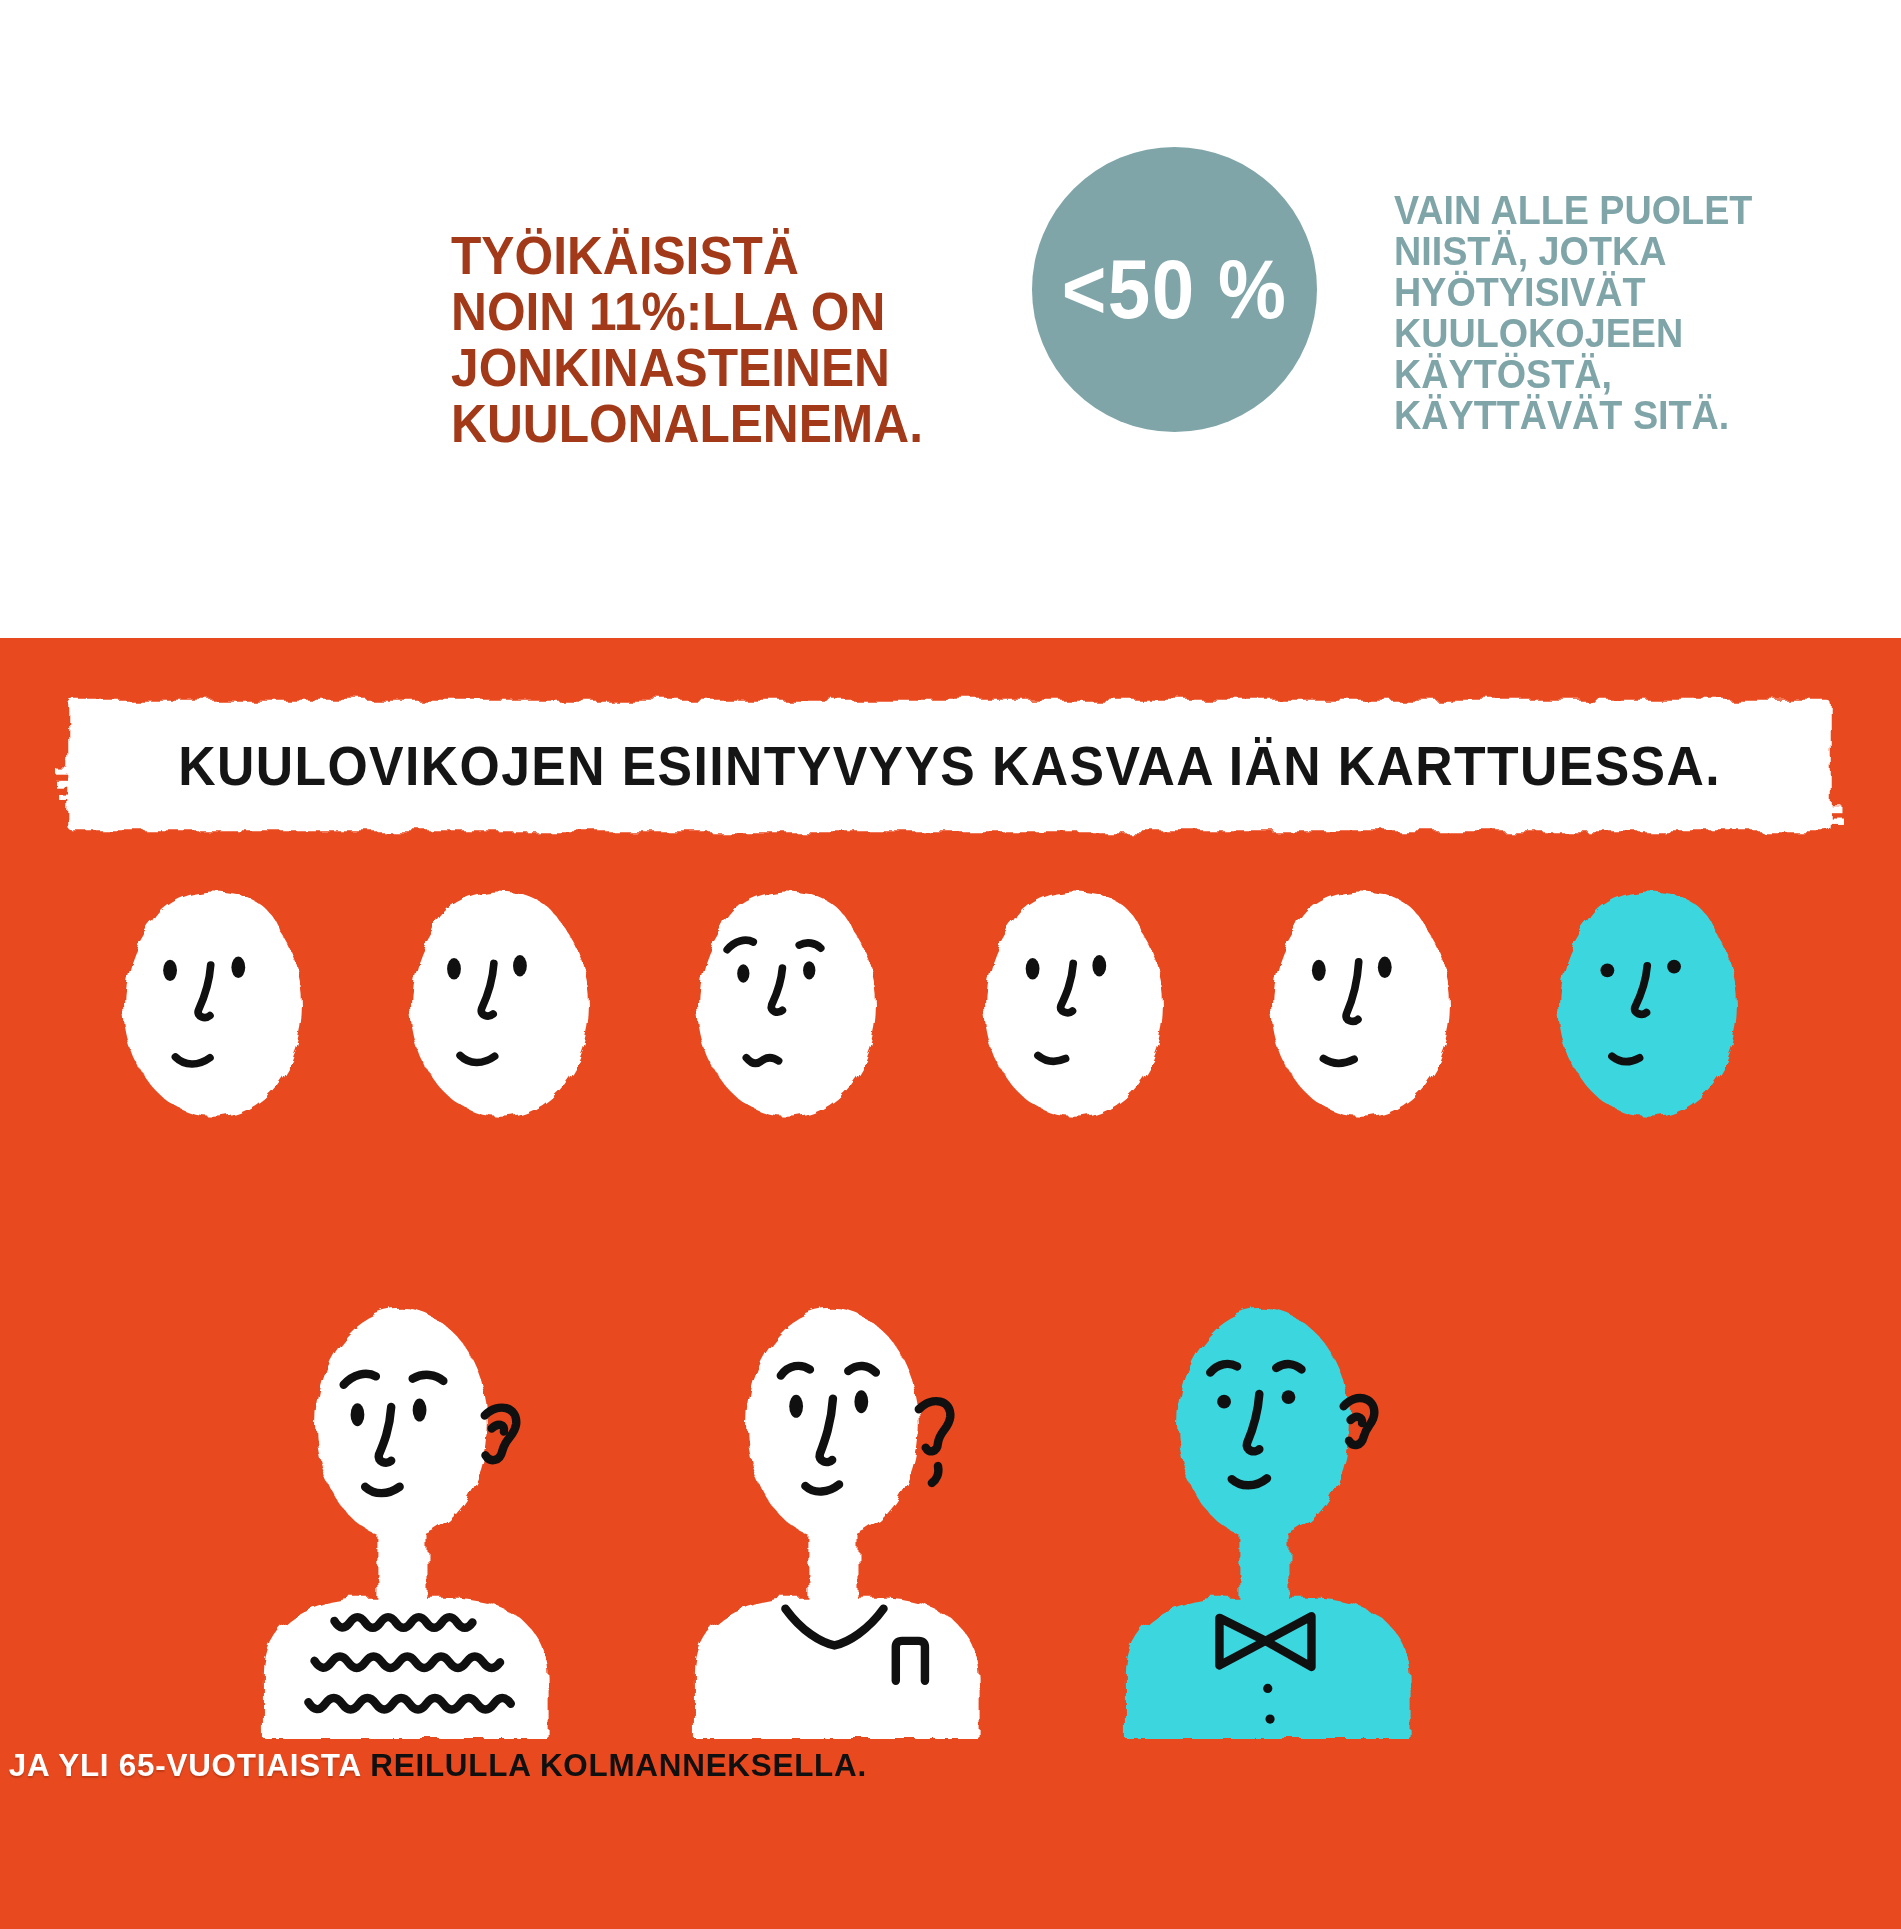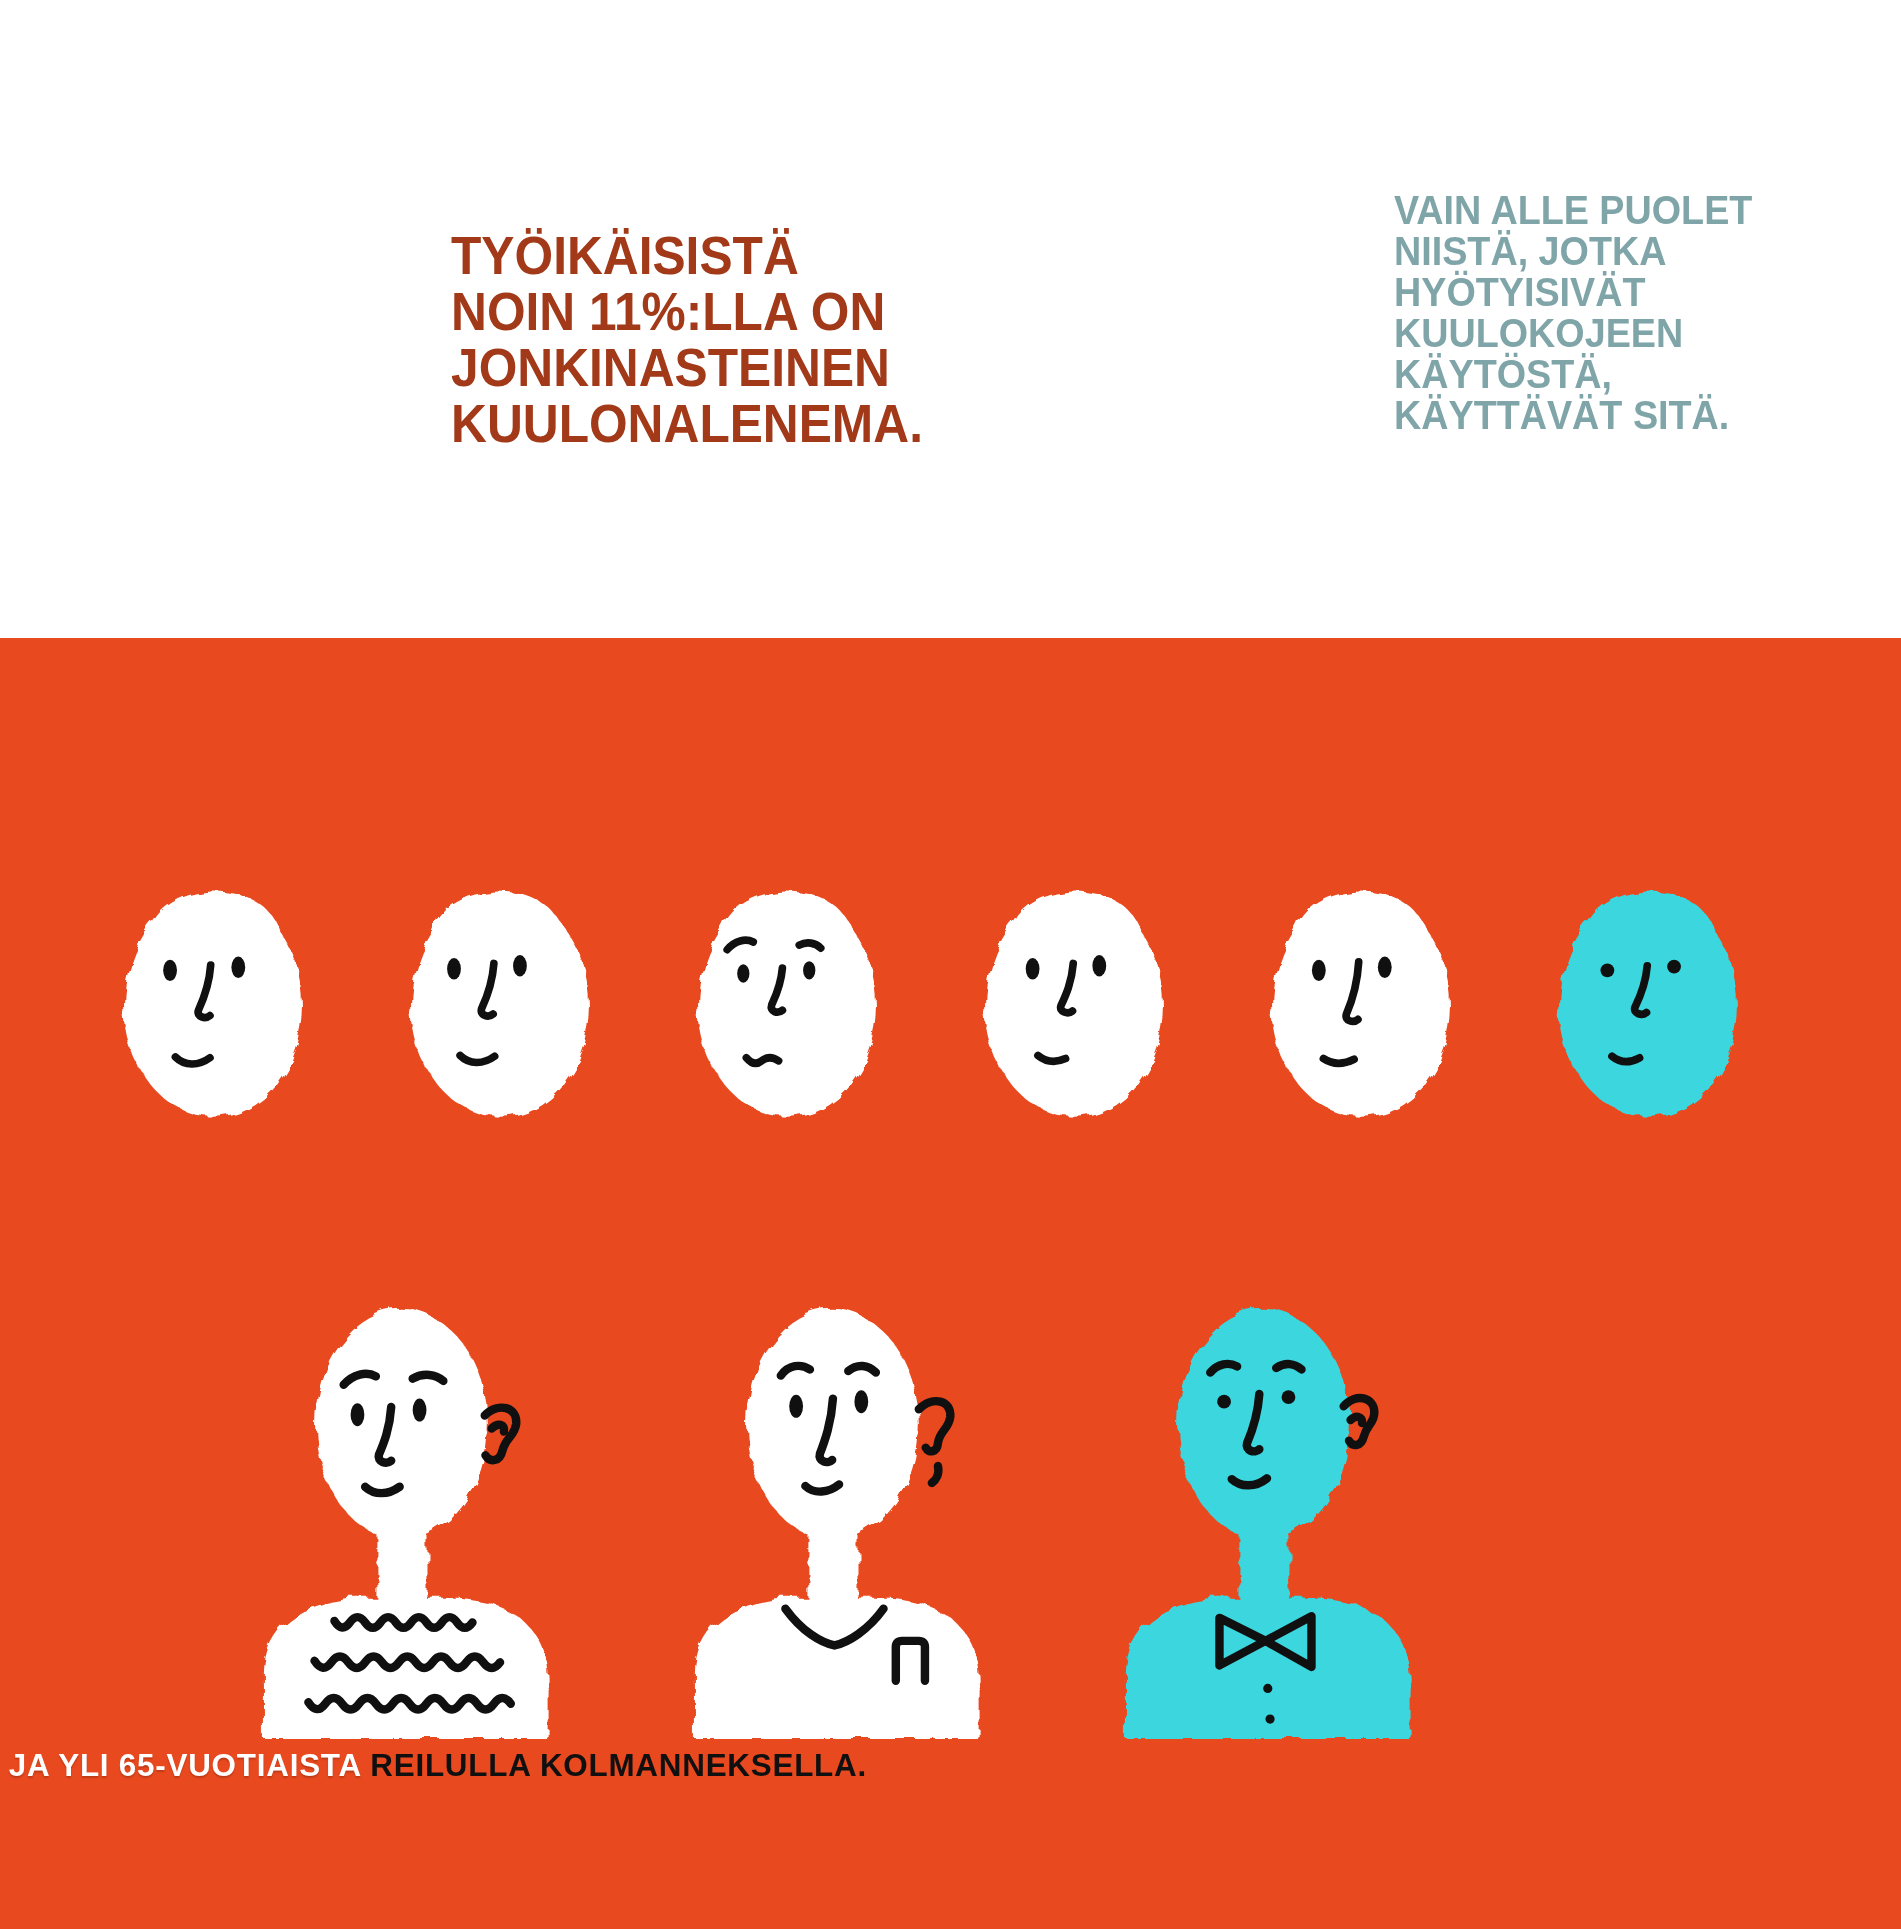--- a/index.html
+++ b/index.html
@@ -71,31 +71,49 @@
     </filter>
   </svg>
 
   <div class="stat-lines stat-left-text">
     <div>TYÖIKÄISISTÄ</div>
     <div>NOIN 11%:LLA ON</div>
     <div>JONKINASTEINEN</div>
     <div>KUULONALENEMA.</div>
   </div>
 
+  <div class="circle c50">
+    <span class="badge">&lt;50 %</span>
+  </div>
   <div class="stat-lines stat-right-text">
     <div>VAIN ALLE PUOLET</div>
     <div>NIISTÄ, JOTKA</div>
     <div>HYÖTYISIVÄT</div>
     <div>KUULOKOJEEN</div>
     <div>KÄYTÖSTÄ,</div>
     <div>KÄYTTÄVÄT SITÄ.</div>
   </div>
 
   <div class="orange-bg"></div>
 
+  <div class="banner-wrap">
+    <svg width="1789" height="147" viewBox="0 0 2334 192">
+      <g filter="url(#roughen)" class="banner-paint">
+        <rect x="16" y="10" width="2302" height="172" rx="6"></rect>
+        <rect x="0" y="100" width="46" height="8"></rect>
+        <rect x="0" y="116" width="70" height="9"></rect>
+        <rect x="4" y="134" width="104" height="7"></rect>
+        <rect x="2226" y="148" width="106" height="9"></rect>
+        <rect x="2250" y="164" width="84" height="7"></rect>
+      </g>
+    </svg>
+    <div class="banner-title-box">
+      <span>KUULOVIKOJEN ESIINTYVYYS KASVAA IÄN KARTTUESSA.</span>
+    </div>
+  </div>
 
   <div class="faces-row">
     <svg class="face" viewBox="0 0 300 330">
       <g filter="url(#roughen)" class="blob" fill="currentColor">
         <ellipse cx="150" cy="172" rx="116" ry="146"></ellipse>
           <ellipse cx="152" cy="86" rx="86" ry="62"></ellipse>
       </g>
       <g class="ink">
         <ellipse class="ink-fill" cx="94" cy="127" rx="9" ry="14"></ellipse>
         <ellipse class="ink-fill" cx="183" cy="123" rx="9" ry="14"></ellipse>

